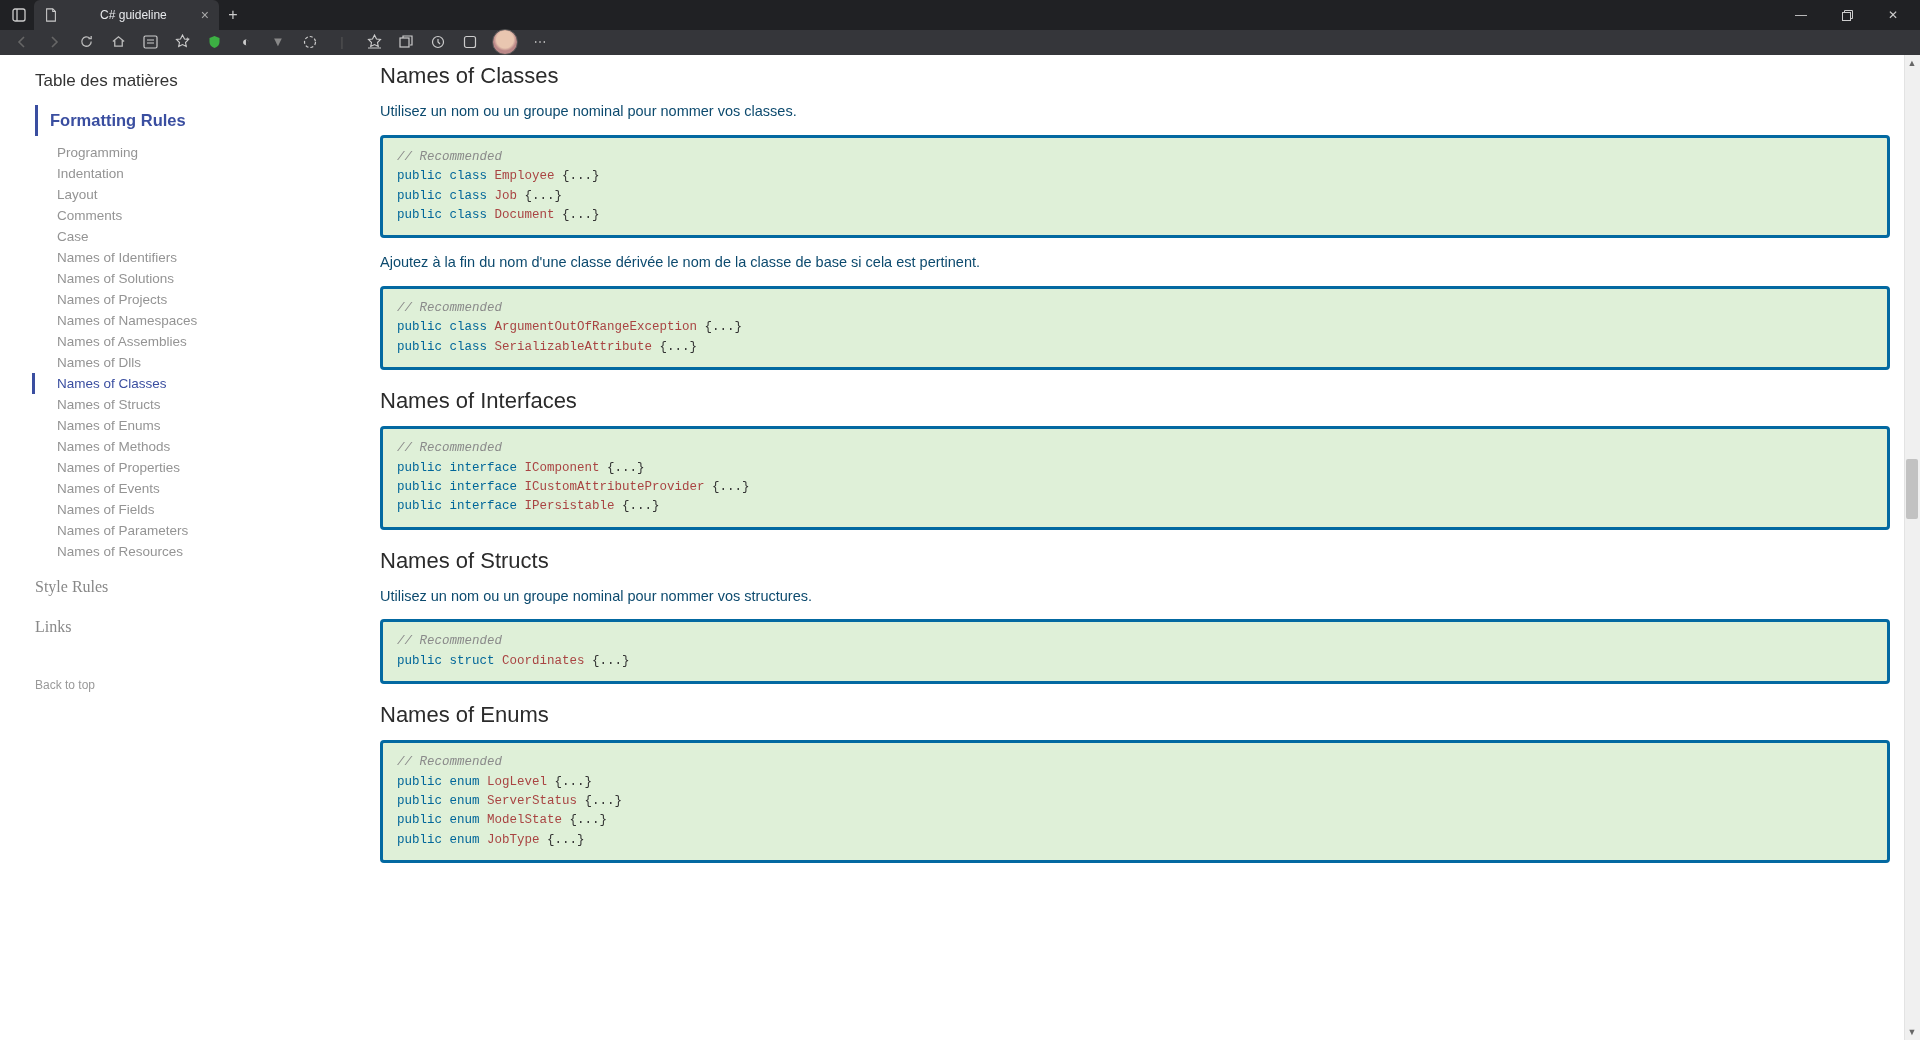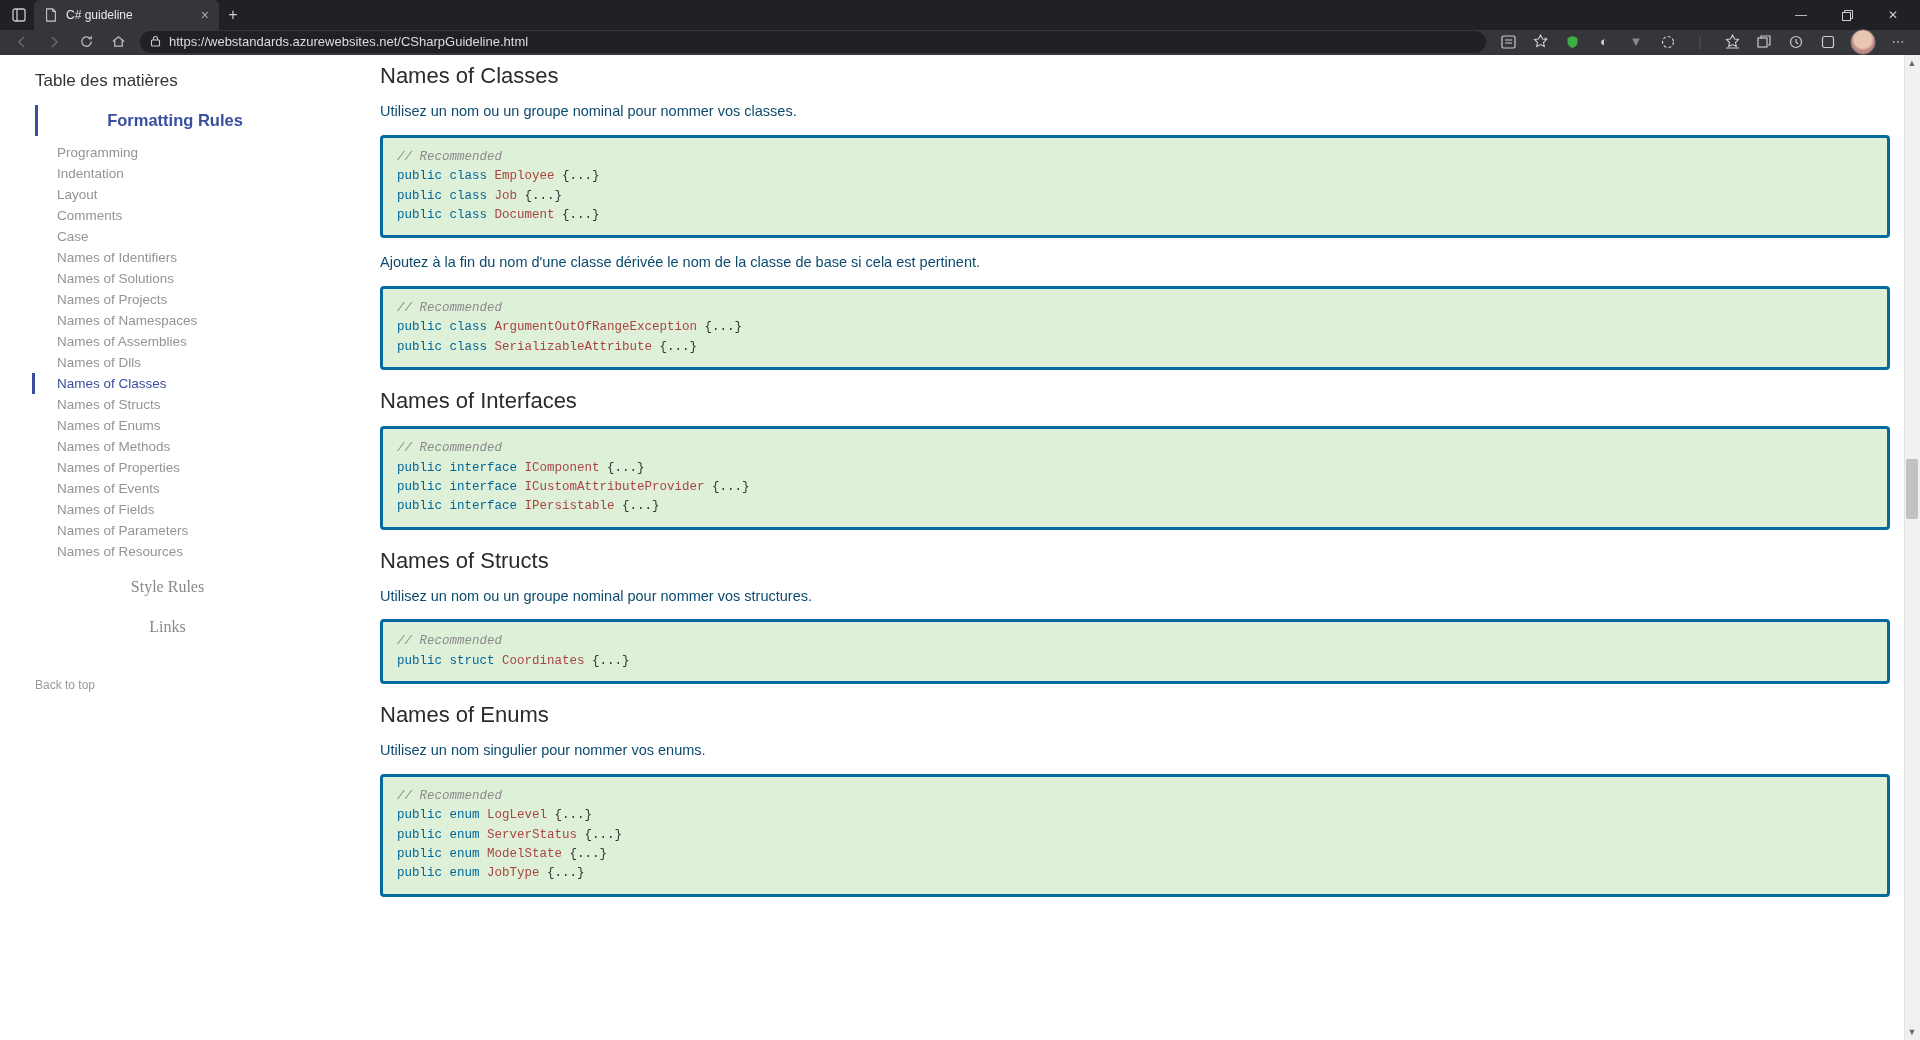--- a/index.html
+++ b/index.html
@@ -2,21 +2,21 @@
 <html><head>
 <meta charset="utf-8">
 <style>
   * { box-sizing: border-box; margin: 0; padding: 0; }
   html, body { height: 100%; font-family: "Segoe UI", Arial, sans-serif; overflow: hidden; }
   
   
   .browser-chrome { background:#202124; color:#e8eaed; display:flex; flex-direction:column; height:55px; }
   .tab-strip { display:flex; align-items:center; height:30px; padding:0 4px; }
   .tab-button { width:30px; height:30px; display:flex; align-items:center; justify-content:center; color:#e8eaed; }
-  .tab { display:flex; align-items:center; background:#35363a; height:30px; padding:0 10px; border-radius:6px 6px 0 0; width:185px; font-size:12px; color:#e8eaed; }
+  .tab { display:flex; align-items:center; background:#35363a; height:30px; padding:0 10px; border-radius:6px 6px 0 0; width:185px; font-size:12px; color:#e8eaed;text-align:center; }
   .tab .favicon { width:14px; height:14px; margin-right:8px; }
   .tab .title { flex:1; white-space:nowrap; overflow:hidden; text-overflow:ellipsis; }
   .tab .close { font-size:14px; color:#aaa; }
   .new-tab { width:28px; text-align:center; color:#ccc; font-size:16px; }
   .win-controls { margin-left:auto; display:flex; }
   .win-controls div { width:46px; height:30px; display:flex; align-items:center; justify-content:center; color:#ccc; font-size:12px; }
   
   .toolbar { display:flex; align-items:center; height:25px; padding:0 6px 2px 6px; background:#35363a; }
   .nav-btn { width:32px; height:24px; display:flex; align-items:center; justify-content:center; color:#bbb; }
   .nav-btn.disabled { color:#666; }
@@ -24,21 +24,21 @@
   .addr-bar .lock { margin-right:8px; color:#bbb; font-size:11px; }
   .right-icons { display:flex; align-items:center; }
   .right-icons .ic { width:32px; height:24px; display:flex; align-items:center; justify-content:center; color:#ccc; font-size:13px; }
   .avatar { width:26px; height:26px; border-radius:50%; background:radial-gradient(circle at 50% 40%, #e9c6b0 45%, #b88 60%); margin:0 6px; border:1px solid #555; }
   
   
   .page { display:flex; height:calc(100vh - 55px); background:#fff; position:relative; }
   
   .sidebar { width:320px; padding:16px 20px 20px 35px; font-size:14px; color:#555; overflow-y:auto; }
   .toc-title { font-size:17px; color:#333; margin-bottom:14px; font-weight:400; }
-  .toc-h1 { font-size:16.5px; font-weight:700; color:#3a4ea0; padding:6px 0 6px 12px; border-left:3px solid #3a4ea0; margin-bottom:6px;text-align:center; }
+  .toc-h1 { font-size:16.5px; font-weight:700; color:#3a4ea0; padding:6px 0 6px 12px; border-left:3px solid #3a4ea0; margin-bottom:6px; }
   .toc-h1.inactive { font-size:16px; font-weight:400; color:#888; border:none; padding:6px 0; margin-top:10px;font-family:Liberation Serif, serif; }
   .toc-list { list-style:none; padding-left:0; }
   .toc-list li { padding:3px 0 3px 22px; font-size:13.5px; color:#949494; cursor:pointer; border-left:3px solid transparent; margin-left:-3px; }
   .toc-list li.active { color:#3a4ea0; border-left:3px solid #3a4ea0; }
   .back-top { font-size:12px; color:#999; margin-top:36px; display:block; }
   
   .content { flex:1; padding:0 30px 30px 60px; overflow-y:auto; color:#333; scrollbar-width:thin; }
   .content h2 { font-size:22px; font-weight:400; margin:18px 0 12px 0; color:#2b2b2b; }
   .content h2.first { margin-top:8px; }
   .content p { font-size:14.5px; color:#0c4a6e; margin:8px 0 12px 0; line-height:1.5; }
@@ -98,27 +98,20 @@
     <div class="nav-btn">
         <svg width="15" height="15" viewBox="0 0 16 16">
           <path d="M13 8a5 5 0 1 1-1.5-3.5M13 2v3h-3" fill="none" stroke="currentColor" stroke-width="1.4"></path>
         </svg>
       </div>
     <div class="nav-btn">
         <svg width="15" height="15" viewBox="0 0 16 16">
           <path d="M2 8l6-5 6 5M4 7v6h8V7" fill="none" stroke="currentColor" stroke-width="1.4"></path>
         </svg>
       </div>
-    <div class="addr-bar">
-      <span class="lock"><svg width="11" height="12" viewBox="0 0 11 12">
-            <rect x="1.5" y="5" width="8" height="6" rx="1" fill="none" stroke="#ccc" stroke-width="1.1"></rect>
-            <path d="M3.5 5V3.5a2 2 0 0 1 4 0V5" fill="none" stroke="#ccc" stroke-width="1.1"></path>
-          </svg></span>
-      <span>https://webstandards.azurewebsites.net/CSharpGuideline.html</span>
-    </div>
     <div class="right-icons">
       <div class="ic">
           <svg width="15" height="14" viewBox="0 0 15 14">
             <rect x="1" y="1" width="13" height="12" rx="1.5" fill="none" stroke="#ccc" stroke-width="1.2"></rect>
             <line x1="4" y1="5" x2="11" y2="5" stroke="#ccc"></line>
             <line x1="4" y1="8" x2="11" y2="8" stroke="#ccc"></line>
           </svg>
         </div>
       <div class="ic">
           <svg width="15" height="15" viewBox="0 0 15 15">
@@ -218,21 +211,20 @@
 <span class="kw1">public</span> <span class="kw1">interface</span> <span class="tp">IComponent</span> {...}
 <span class="kw1">public</span> <span class="kw1">interface</span> <span class="tp">ICustomAttributeProvider</span> {...}
 <span class="kw1">public</span> <span class="kw1">interface</span> <span class="tp">IPersistable</span> {...}</pre>
 
     <h2>Names of Structs</h2>
     <p>Utilisez un nom ou un groupe nominal pour nommer vos structures.</p>
     <pre class="code" id="code-s3c1"><span class="cmt">// Recommended</span>
 <span class="kw1">public</span> <span class="kw1">struct</span> <span class="tp">Coordinates</span> {...}</pre>
 
     <h2>Names of Enums</h2>
-    <p>Utilisez un nom singulier pour nommer vos enums.</p>
     <pre class="code" id="code-s4c1"><span class="cmt">// Recommended</span>
 <span class="kw1">public</span> <span class="kw1">enum</span> <span class="tp">LogLevel</span> {...}
 <span class="kw1">public</span> <span class="kw1">enum</span> <span class="tp">ServerStatus</span> {...}
 <span class="kw1">public</span> <span class="kw1">enum</span> <span class="tp">ModelState</span> {...}
 <span class="kw1">public</span> <span class="kw1">enum</span> <span class="tp">JobType</span> {...}</pre>
   </main>
 
   <div class="scroll-track">
     <div class="scroll-arrow" style="top:0">▲</div>
     <div class="scroll-thumb" style="top:41%;height:60px"></div>

